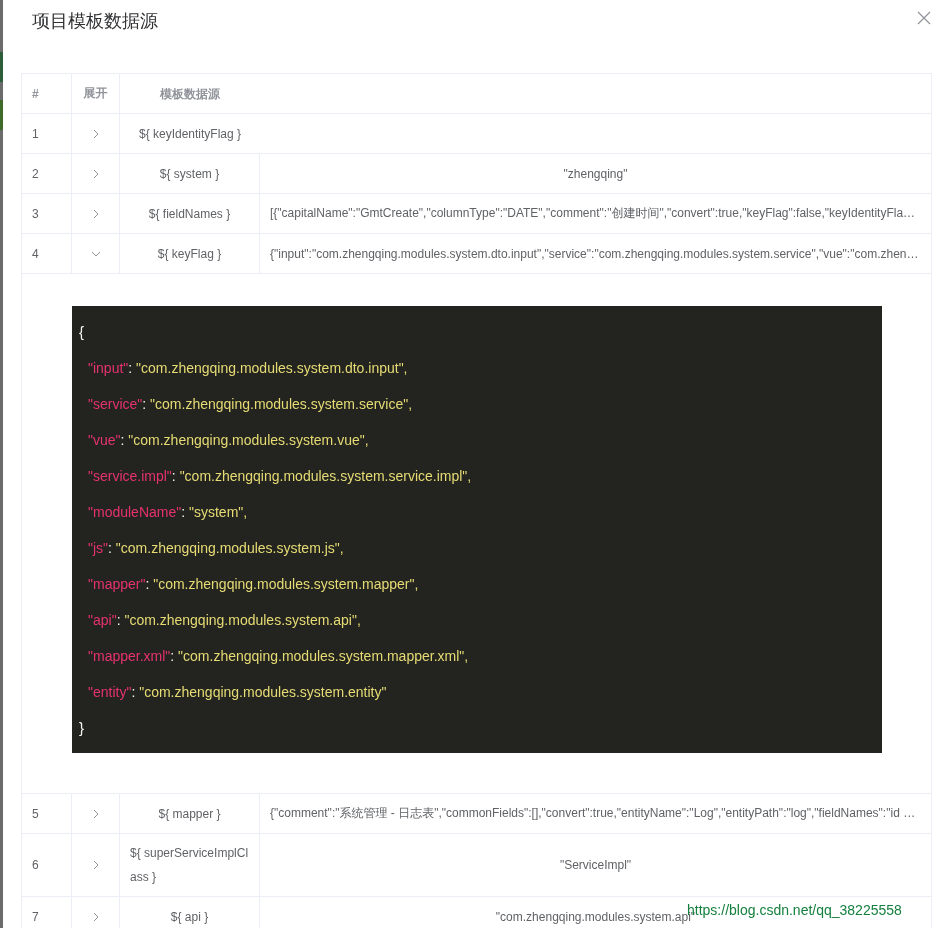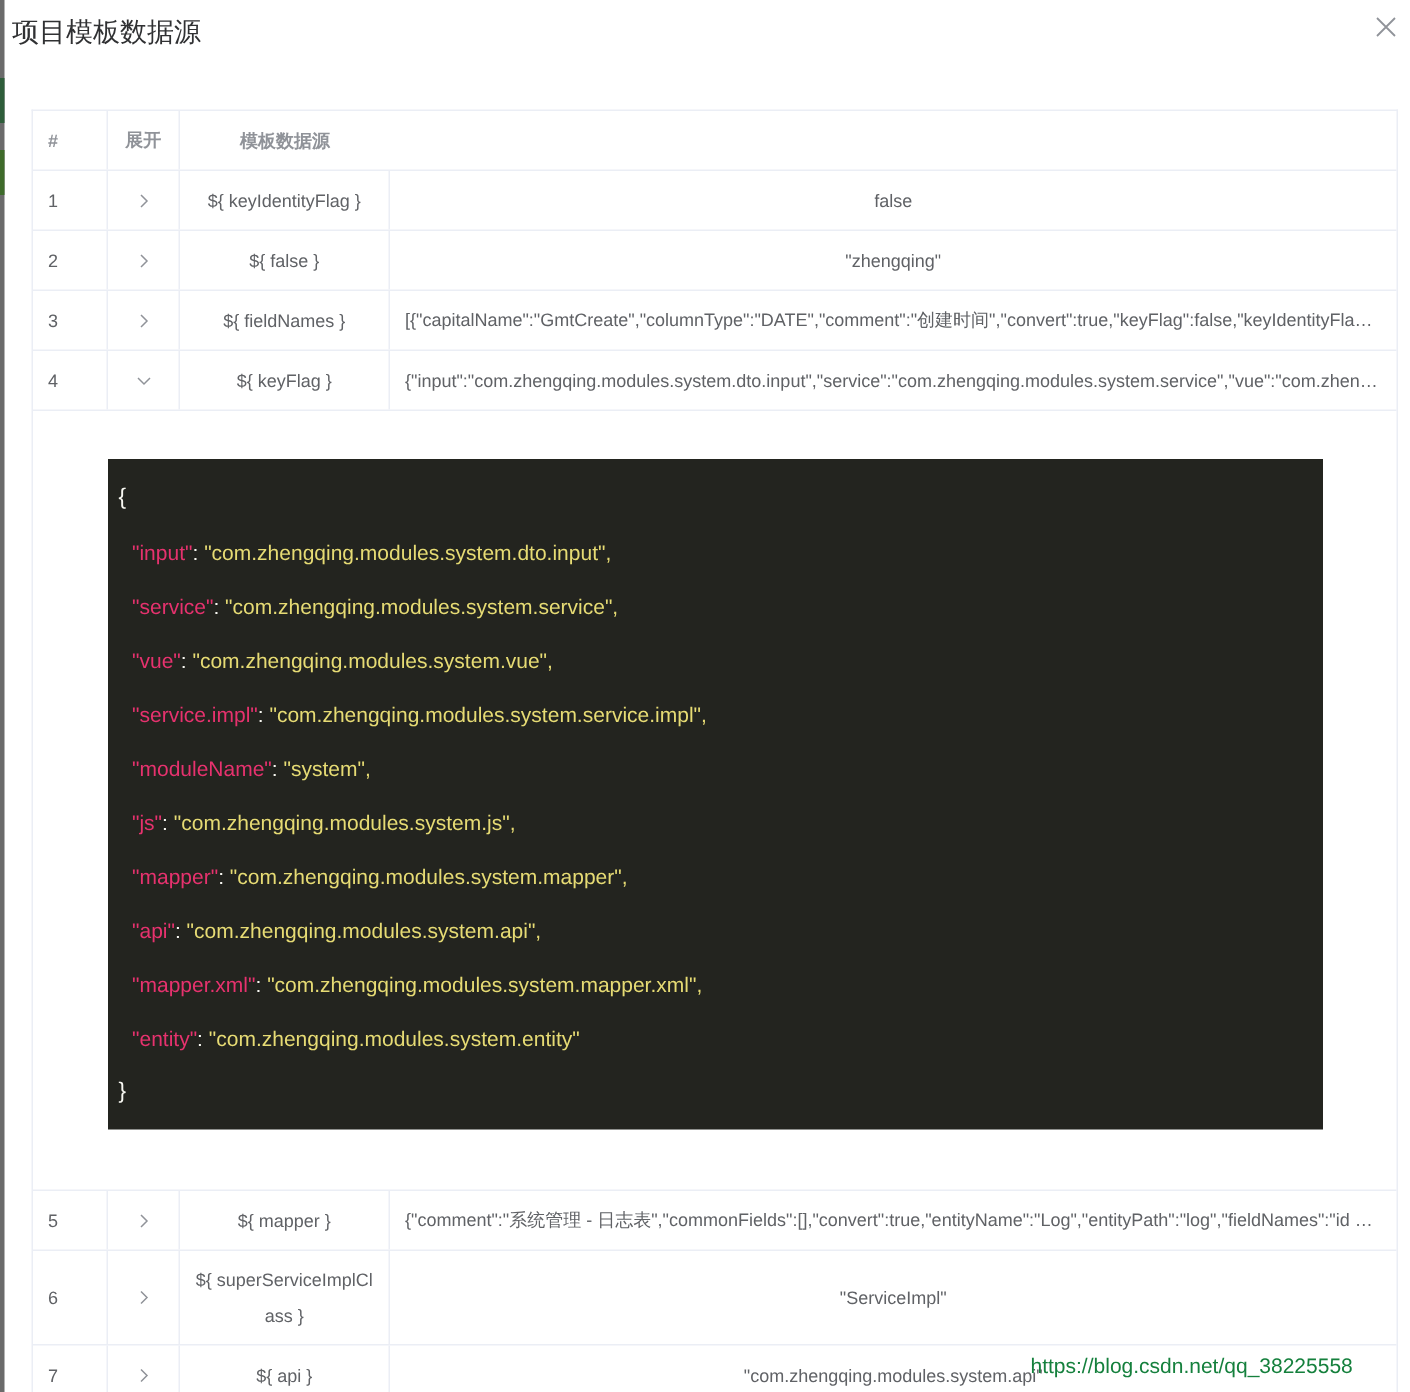--- a/index.html
+++ b/index.html
@@ -1,31 +1,31 @@
 <!DOCTYPE html>
 <html><head>
   <meta charset="utf-8">
   <style>
     * { box-sizing: border-box; margin: 0; padding: 0; }
     html, body { width: 940px; height: 928px; overflow: hidden; background: #ffffff; }
     body { font-family: "Liberation Sans", "DejaVu Sans", sans-serif; color: #606266; position: relative; }
     .left-strip { position: absolute; left: 0; top: 0; width: 3px; height: 928px; background: #6b6b6b; }
     .left-strip .green1 { position: absolute; left: 0; top: 52px; width: 3px; height: 30px; background: #2e5d3a; }
     .left-strip .green2 { position: absolute; left: 0; top: 100px; width: 3px; height: 30px; background: #3e6b2a; }
-    .dialog-title { position: absolute; left: 8px; top: 9px; font-size: 18px; color: #303133; line-height: 24px; }
+    .dialog-title { position: absolute; left: 32px; top: 9px; font-size: 18px; color: #303133; line-height: 24px; }
     .close-btn { position: absolute; left: 914px; top: 8px; width: 20px; height: 20px; cursor: pointer; }
     .close-btn svg { width: 14px; height: 14px; display: block; margin: 3px; }
 
     .table-wrap { position: absolute; left: 21px; top: 73px; width: 911px; border-top: 1px solid #ebeef5; border-left: 1px solid #ebeef5; border-right: 1px solid #ebeef5; }
     .row { display: flex; border-bottom: 1px solid #ebeef5; font-size: 12px; color: #606266; }
     .cell { border-right: 1px solid #ebeef5; display: flex; align-items: center; padding: 0 10px; overflow: hidden; }
     .cell:last-child { border-right: none; }
     .c-idx { width: 50px; justify-content: flex-start; }
     .c-exp { width: 48px; justify-content: center; }
-    .c-name { width: 140px; justify-content: center; text-align: center; line-height: 24px; }
+    .c-name { width: 140px; justify-content: center; line-height: 24px; }
     .c-content { flex: 1; justify-content: center; }
     .c-content.left { justify-content: flex-start; }
     .c-content span { white-space: nowrap; overflow: hidden; text-overflow: ellipsis; display: block; max-width: 100%; }
     .header-row { height: 40px; font-weight: bold; color: #909399; }
     .header-row .cell { font-weight: bold; }
     .data-row { height: 40px; }
     .data-row.tall { height: 63px; }
     .chev { width: 12px; height: 12px; display: block; }
 
     .expanded { height: 520px; border-bottom: 1px solid #ebeef5; position: relative; }
@@ -62,33 +62,30 @@
   </div>
 
   <div class="row data-row">
     <div class="cell c-idx">1</div>
     <div class="cell c-exp">
       <svg class="chev" viewBox="0 0 12 12">
           <path d="M4 2 L8 6 L4 10" stroke="#909399" stroke-width="1" fill="none"></path>
         </svg>
     </div>
     <div class="cell c-name">${ keyIdentityFlag }</div>
-    <div class="cell c-content">
-        <span>false</span>
-      </div>
   </div>
 
   <div class="row data-row">
     <div class="cell c-idx">2</div>
     <div class="cell c-exp">
       <svg class="chev" viewBox="0 0 12 12">
           <path d="M4 2 L8 6 L4 10" stroke="#909399" stroke-width="1" fill="none"></path>
         </svg>
     </div>
-    <div class="cell c-name">${ false }</div>
+    <div class="cell c-name">${ system }</div>
     <div class="cell c-content">
         <span>"zhengqing"</span>
       </div>
   </div>
 
   <div class="row data-row">
     <div class="cell c-idx">3</div>
     <div class="cell c-exp">
       <svg class="chev" viewBox="0 0 12 12">
           <path d="M4 2 L8 6 L4 10" stroke="#909399" stroke-width="1" fill="none"></path>

